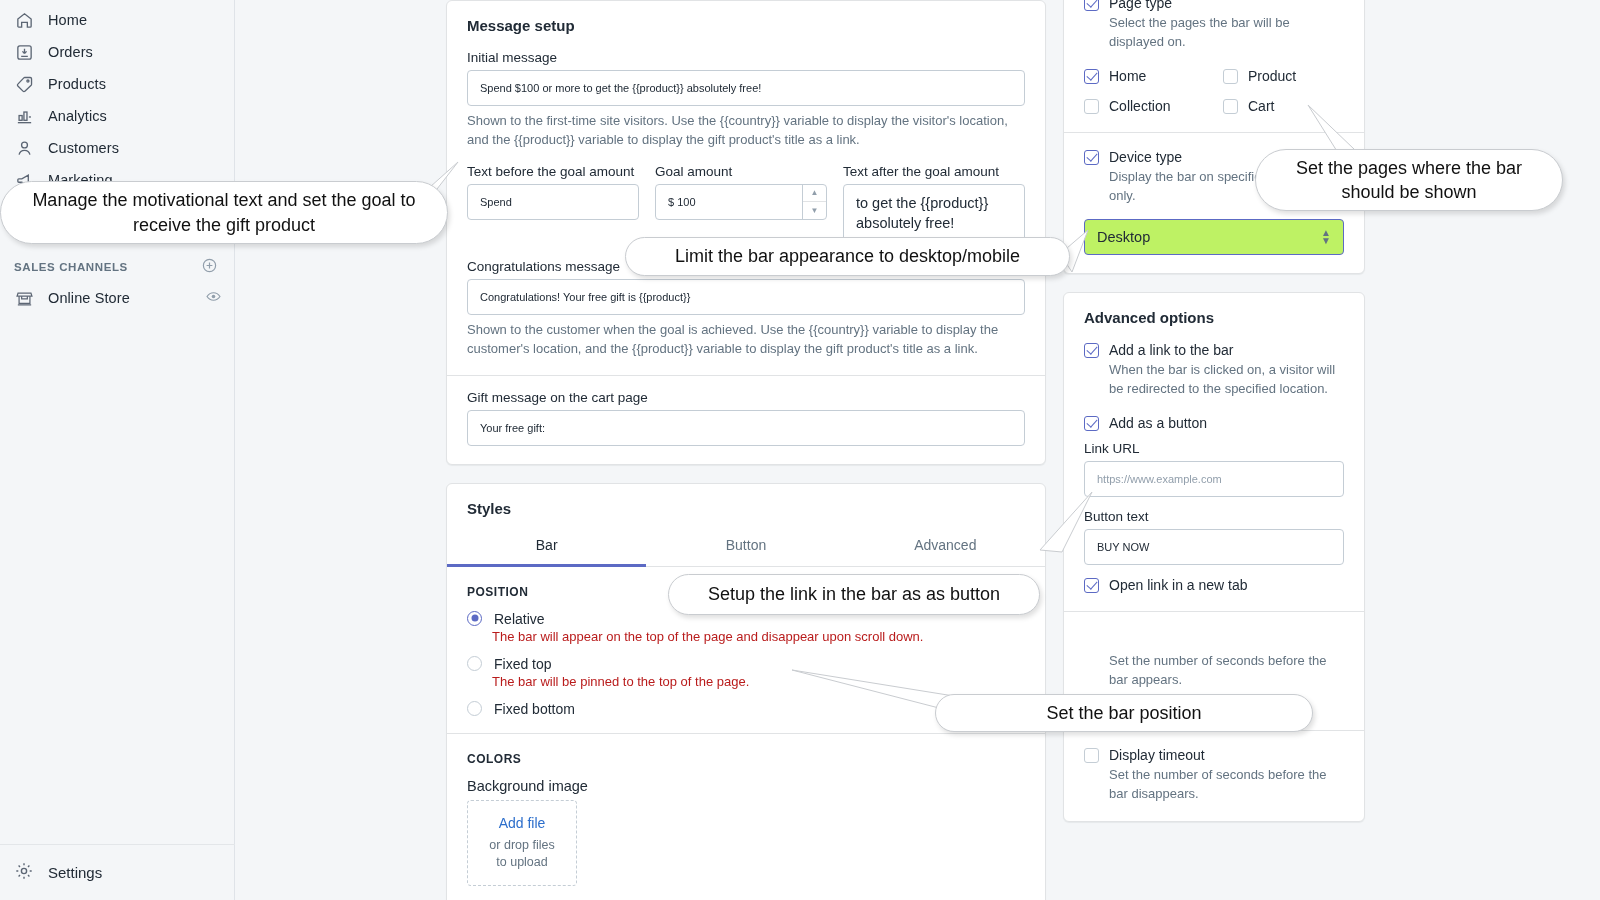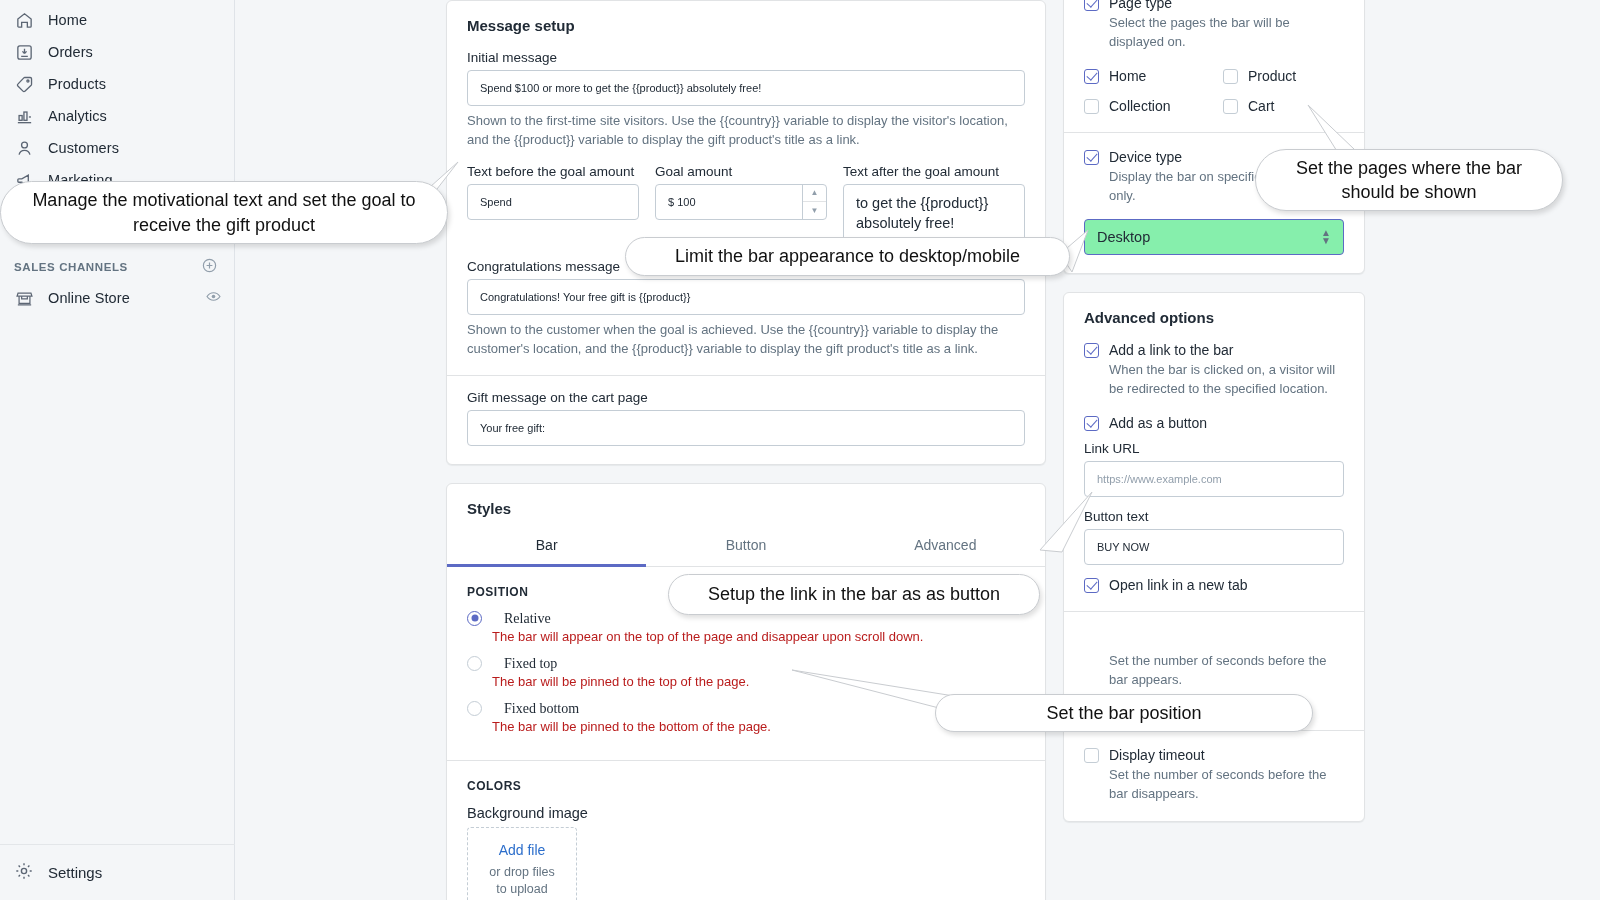--- a/index.html
+++ b/index.html
@@ -95,21 +95,21 @@
     flex:1; text-align:center; padding:12px 0 11px 0; font-size:14px;
     color:#637381; cursor:pointer; border-bottom:3px solid transparent;
     margin-bottom:-1px;
   }
   .tab.active{ color:#212b36; border-bottom-color:#5c6ac4; }
 
   .sub-head{
     font-size:12px; font-weight:bold; letter-spacing:.5px; color:#212b36;
     text-transform:uppercase; margin-bottom:12px;
   }
-  .radio-row{ display:flex; gap:22px; margin-bottom:2px;font-family:Liberation Serif, serif; }
+  .radio-row{ display:flex; gap:12px; margin-bottom:2px; }
   .radio{
     width:15px; height:15px; border-radius:50%; border:1px solid #c4cdd5;
     background:#fff; flex:0 0 15px; position:relative; cursor:pointer;
   }
   .radio.on{ border:1.6px solid #5c6ac4; }
   .radio.on::after{
     content:""; position:absolute; left:50%; top:50%;
     width:7px; height:7px; border-radius:50%; background:#5c6ac4;
     transform:translate(-50%,-50%);
   }
@@ -136,21 +136,21 @@
     width:5px; height:9px; border:solid #5c6ac4; border-width:0 1.8px 1.8px 0;
     transform:rotate(42deg);
   }
   .cb-lbl{ font-size:14px; color:#212b36; }
   .cb-help{ font-size:13px; color:#637381; line-height:1.45; margin:3px 0 0 25px; }
 
   .grid2{ display:grid; grid-template-columns:1fr 1fr; gap:14px 18px; margin-top:16px; }
 
   .select{
     width:100%; height:36px; border:1.6px solid #5c6ac4; border-radius:4px;
-    background:#86efac; display:flex; align-items:center; justify-content:space-between;
+    background:#bef264; display:flex; align-items:center; justify-content:space-between;
     padding:0 12px; font-size:14.5px; cursor:pointer;
   }
   .select .arrows{ color:#637381; font-size:10px; line-height:.85; text-align:center; }
 
   
   .callout{
     position:absolute; background:#fff; border:1px solid #c9ccd0;
     border-radius:40px; box-shadow:2px 3px 5px rgba(0,0,0,.13);
     font-family:"Liberation Sans", sans-serif;
     font-size:18px; color:#111; text-align:center; line-height:1.35;
@@ -339,21 +339,20 @@
       <div class="radio-row">
         <span class="radio"></span>
         <span class="radio-lbl">Fixed top</span>
       </div>
       <div class="radio-help">The bar will be pinned to the top of the page.</div>
 
       <div class="radio-row">
         <span class="radio"></span>
         <span class="radio-lbl">Fixed bottom</span>
       </div>
-      <div class="radio-help">The bar will be pinned to the bottom of the page.</div>
     </div>
 
     <div style="height:1px;background:#e1e3e5;"></div>
 
     <div style="padding:18px 20px 20px 20px;">
       <div class="sub-head">COLORS</div>
       <div class="field-label" style="font-size:14.5px;">Background image</div>
       <div class="dropzone">
         <div class="dz-link">Add file</div>
         <div class="dz-sub">

